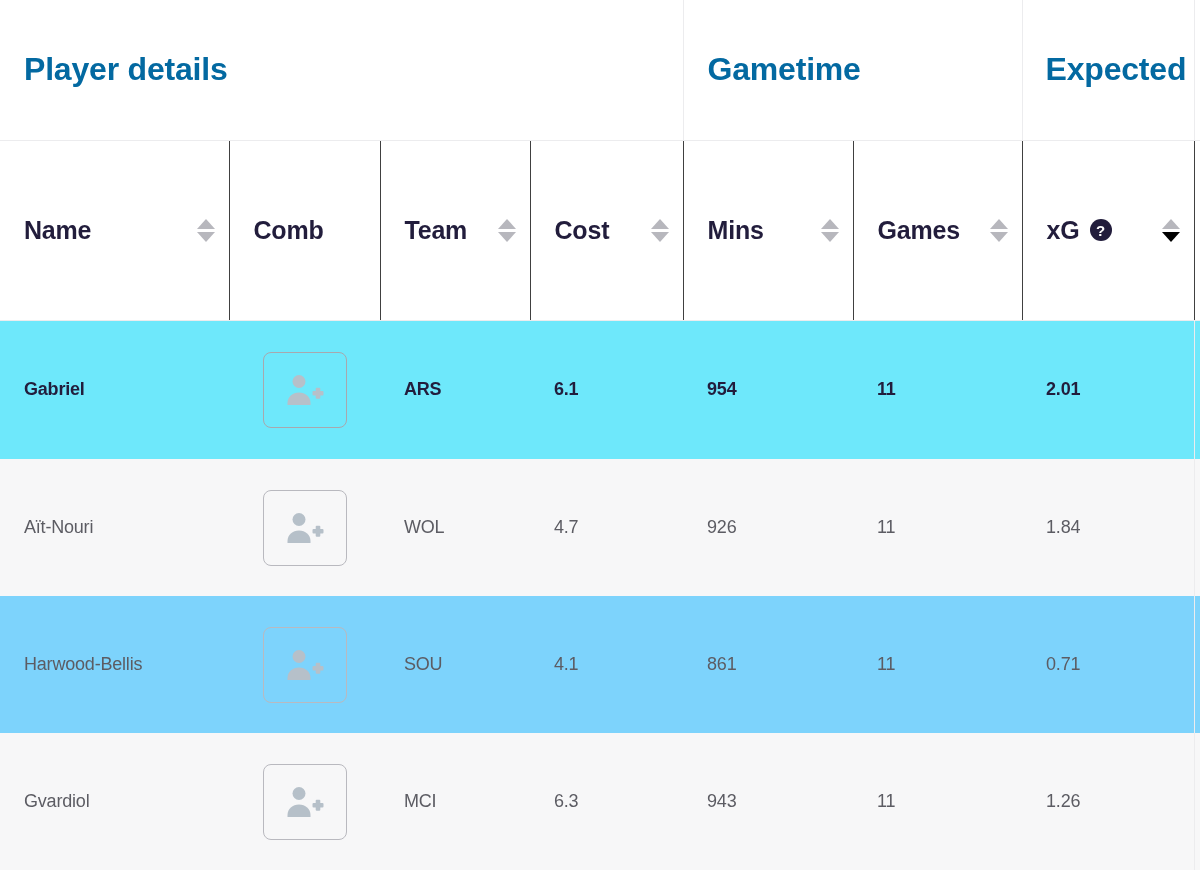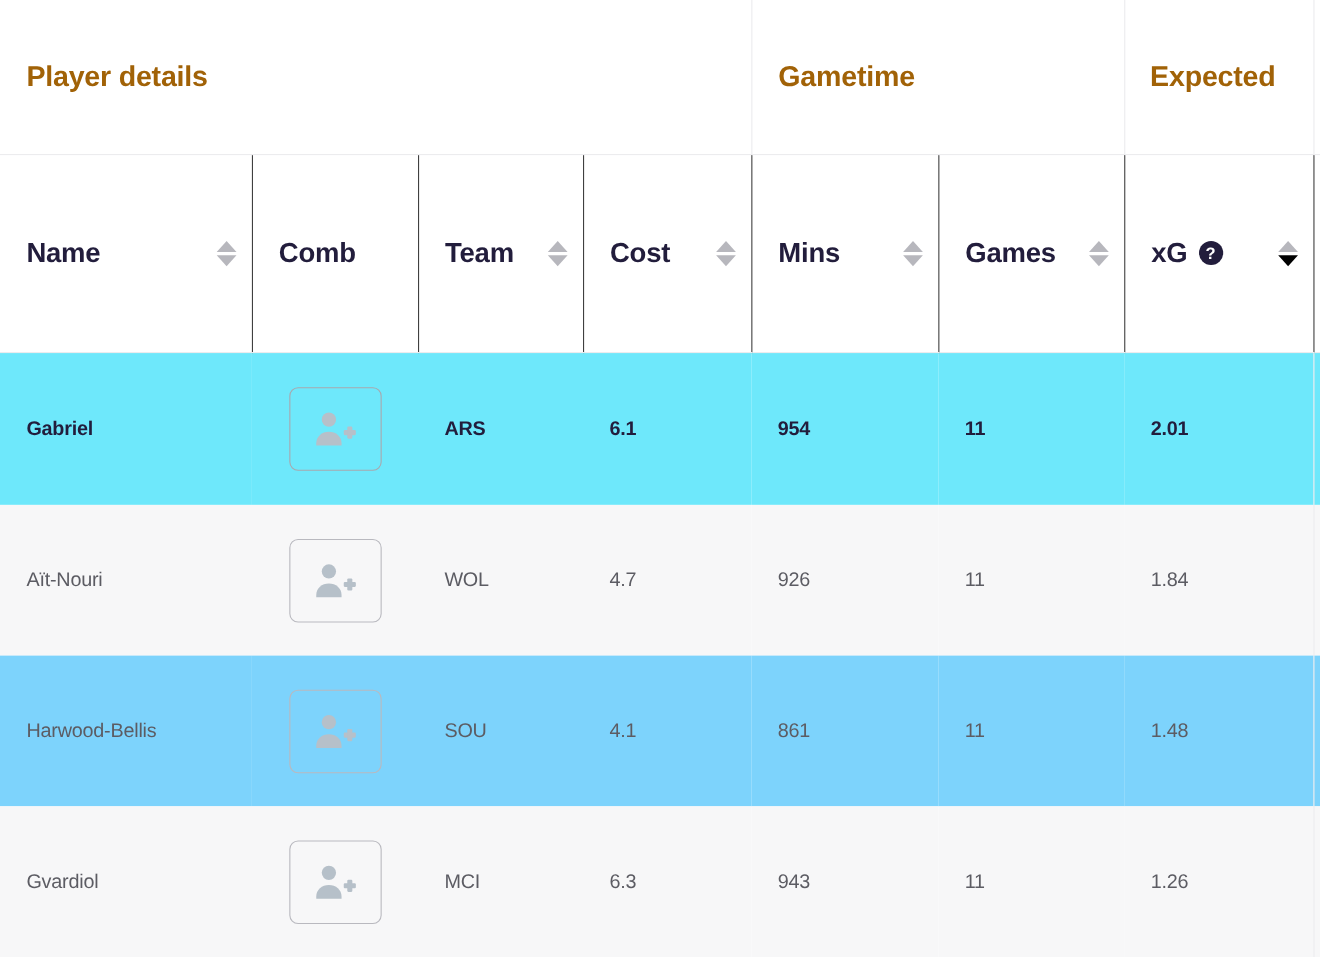--- a/index.html
+++ b/index.html
@@ -38,24 +38,24 @@
   col.c-next   { width: 6px; }
 
   
   tr.group-row th {
     height: 140px;
     background: #ffffff;
     border-bottom: 1px solid #ececee;
     vertical-align: middle;
     text-align: left;
     padding: 0 0 0 24px;
-    font-size: 26px;
+    font-size: 32px;
     font-weight: 700;
     letter-spacing: -0.2px;
-    color: #a16207;
+    color: #0369a1;
   }
   tr.group-row th.grp-player   { border-right: 1px solid #ececee; }
   tr.group-row th.grp-gametime { border-right: 1px solid #ececee; }
   tr.group-row th.grp-expected { border-right: 1px solid #ececee; padding-left: 23px; }
   tr.group-row th.grp-blank    { border-bottom: 1px solid #ececee; }
 
   
   tr.sub-row th {
     height: 180px;
     background: #ffffff;
@@ -346,21 +346,21 @@
                 <rect x="26.5" y="18" width="11" height="4.6" rx="1" fill="#b6c0c9"></rect>
                 <rect x="29.7" y="14.8" width="4.6" height="11" rx="1" fill="#b6c0c9"></rect>
               </svg>
             </span>
           </button>
         </td>
         <td>SOU</td>
         <td>4.1</td>
         <td>861</td>
         <td>11</td>
-        <td>1.48</td>
+        <td>0.71</td>
         <td class="divider-col"></td>
       </tr>
 
       <tr class="row-alt">
         <td class="cell-name">Gvardiol</td>
         <td class="cell-comb">
           <button class="comb-btn">
             <span>
               <svg width="38" height="34" viewBox="0 0 38 34" aria-hidden="true">
                 <circle cx="13" cy="8.5" r="6.5" fill="#b6c0c9"></circle>

